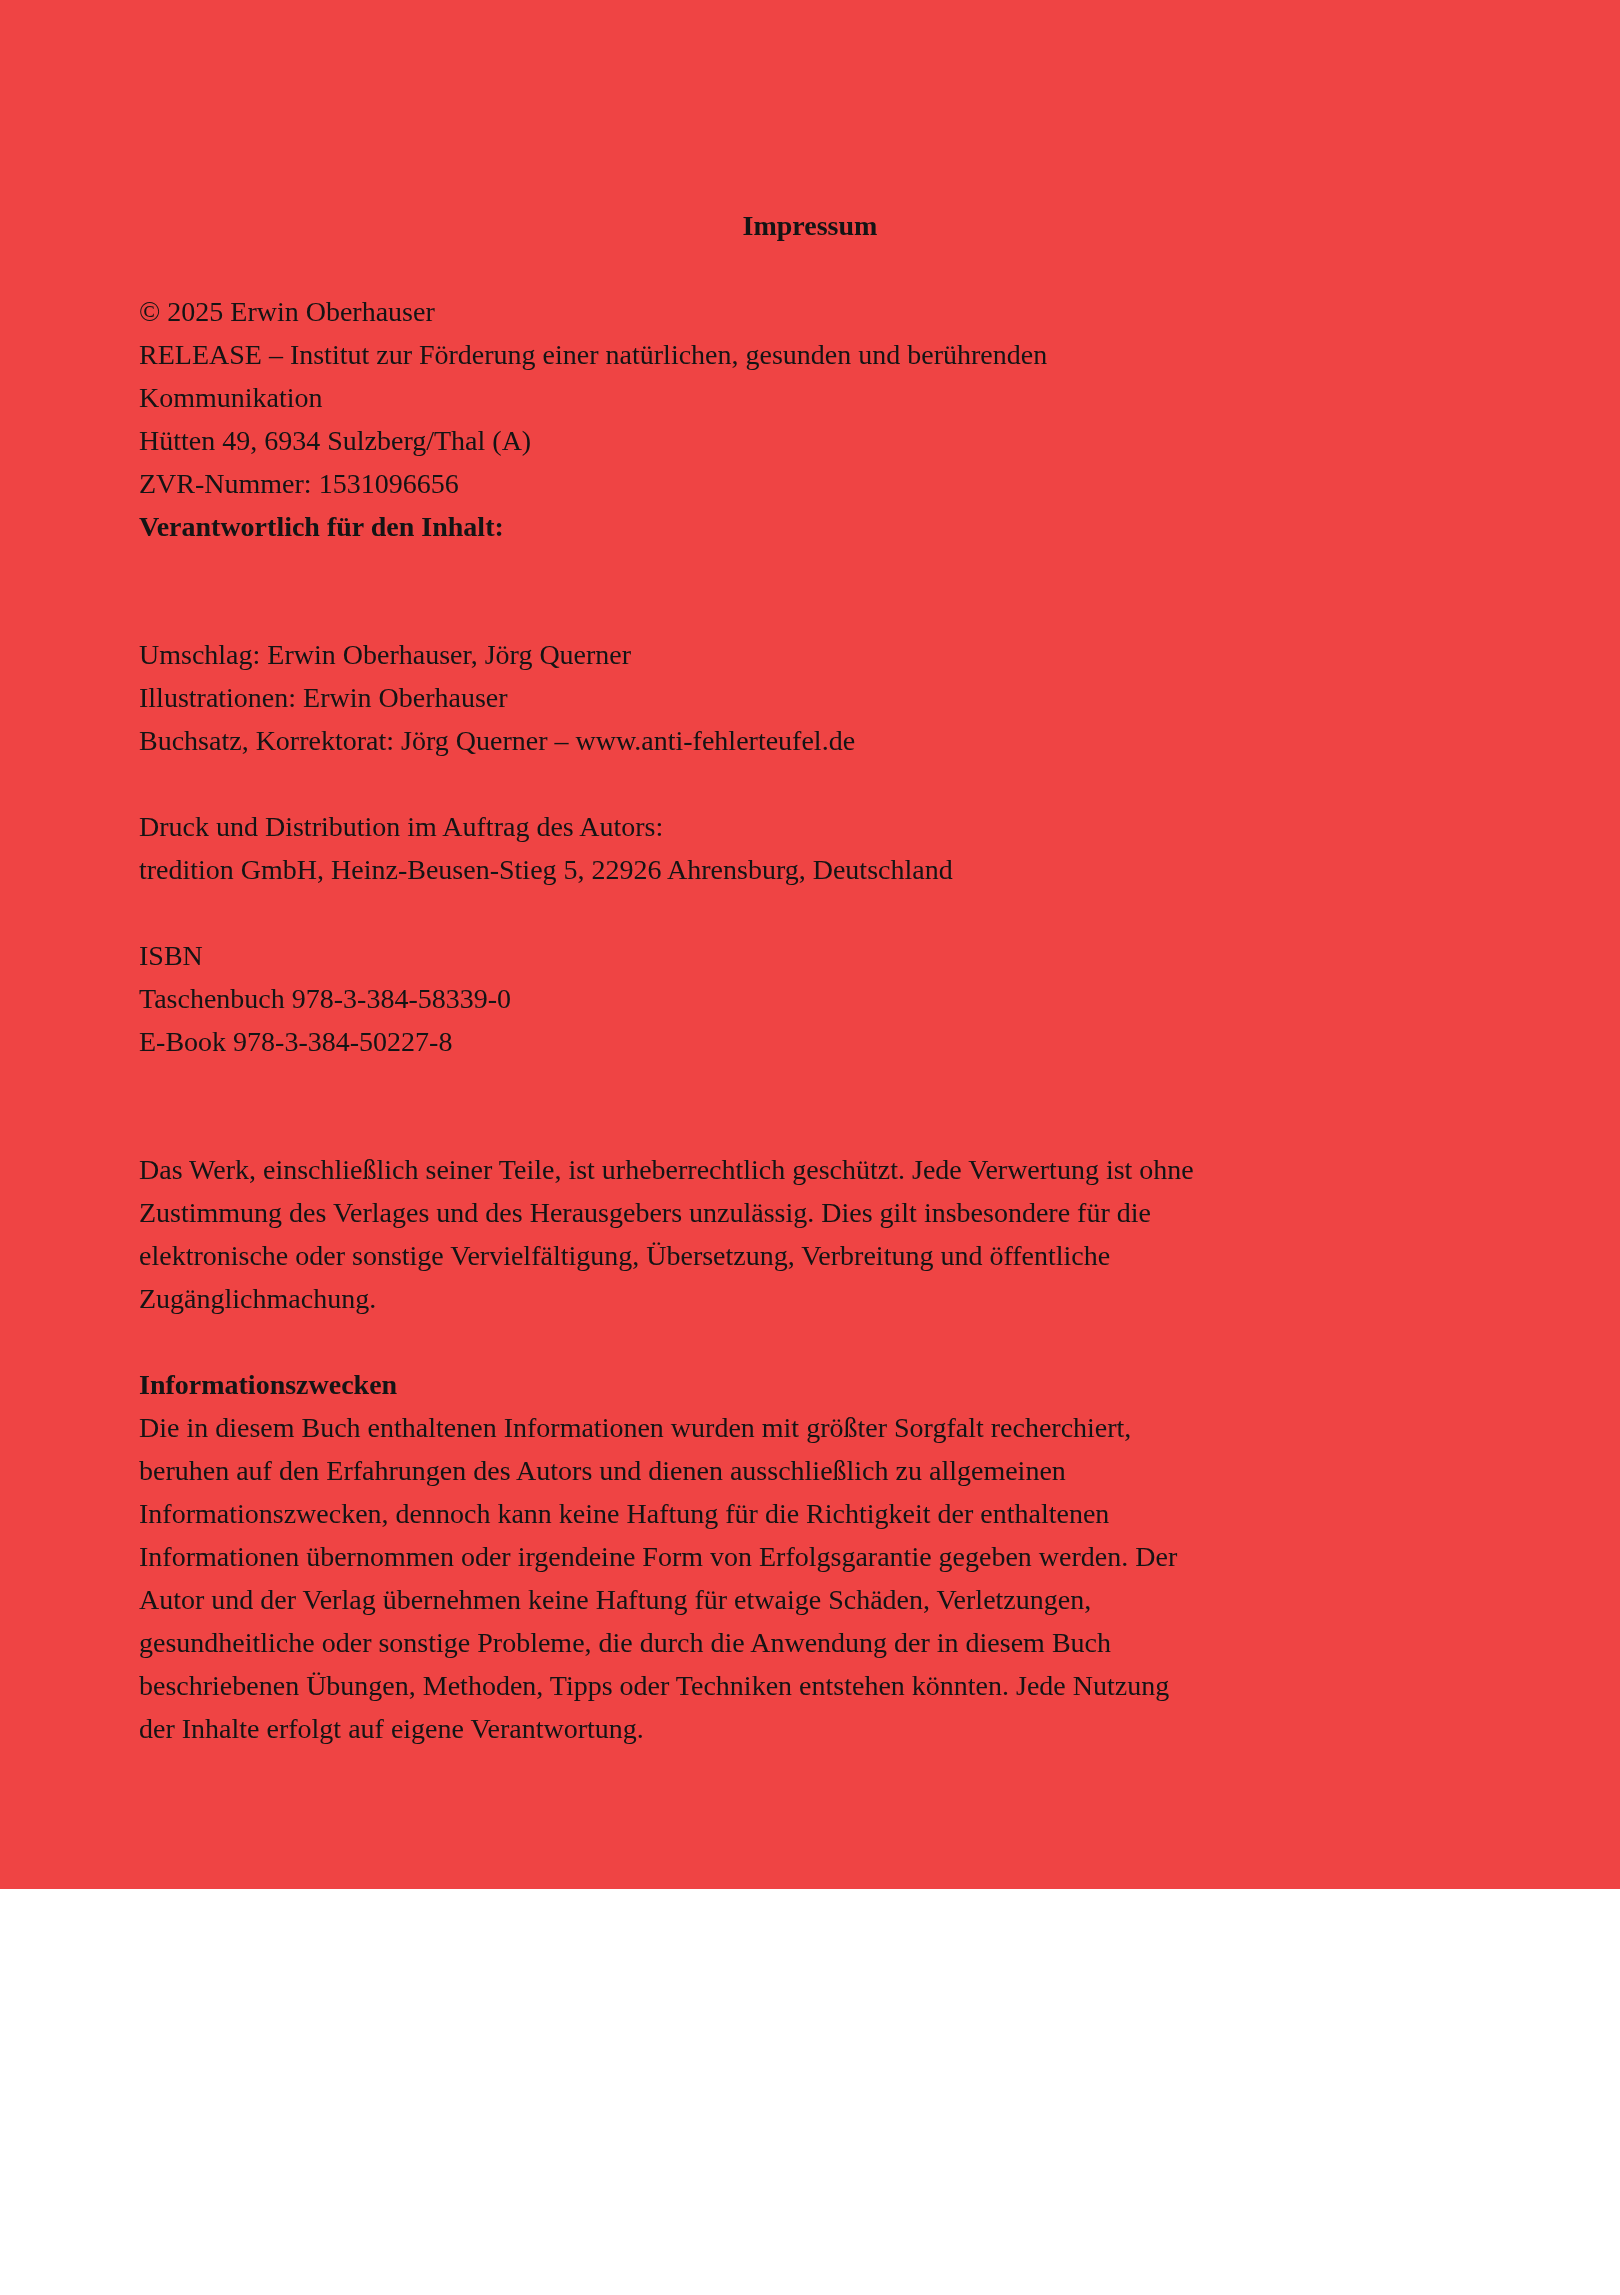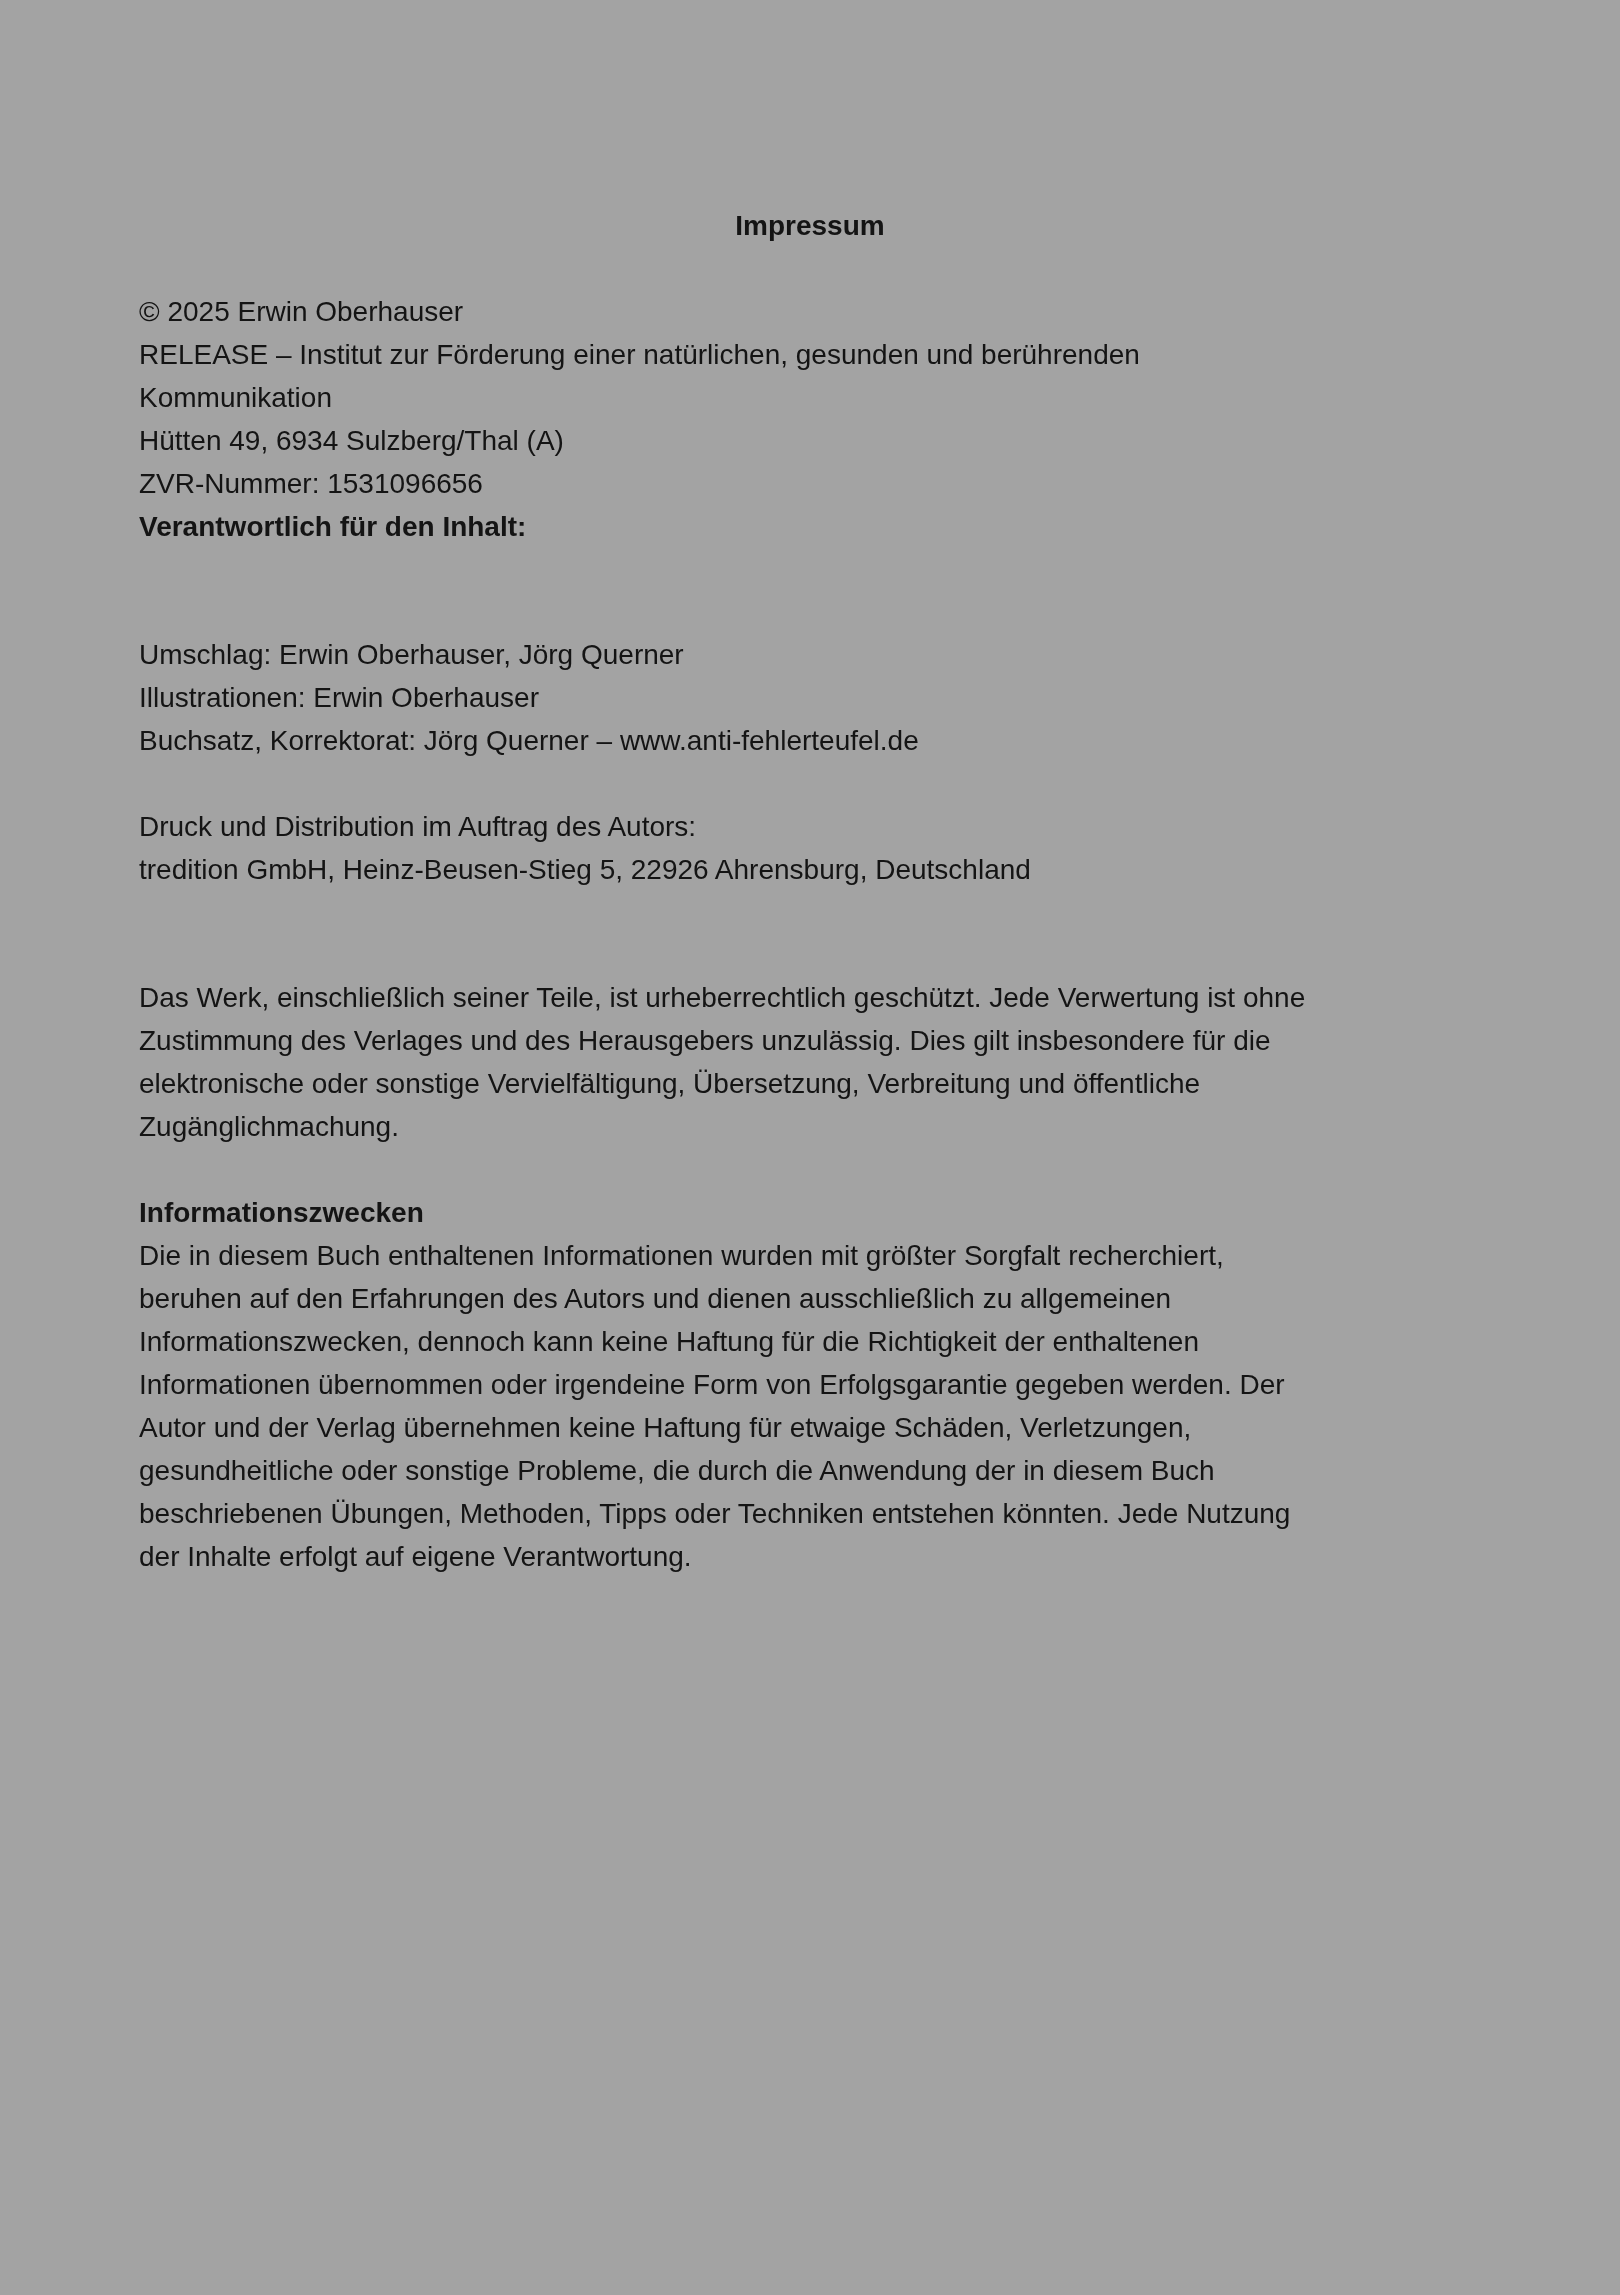--- a/index.html
+++ b/index.html
@@ -2,24 +2,24 @@
 <html lang="de" style="font-size:7.4px"><head>
 <meta charset="utf-8">
 <style>
   html, body {
     margin: 0;
     padding: 0;
   }
   .page {
     position: relative;
     width: 1620px;
-    height: 2295px;
-    background: #a3a3a3;
+    height: 1889px;
+    background: #ef4444;
     color: #141414;
-    font-family: Liberation Sans, sans-serif;
+    font-family: Liberation Serif, serif;
     font-size: 28px;
     line-height: 43px;
     box-sizing: border-box;
     padding: 204px 139px 0 139px;
     overflow: hidden;
   }
   .block {
     white-space: pre-line;
     margin: 0;
   }
@@ -51,20 +51,23 @@
   <div class="block bold">Verantwortlich für den Inhalt:</div>
 
 
   <div class="block gap-2">Umschlag: Erwin Oberhauser, Jörg Querner
 Illustrationen: Erwin Oberhauser
 Buchsatz, Korrektorat: Jörg Querner – www.anti-fehlerteufel.de</div>
 
   <div class="block gap-1">Druck und Distribution im Auftrag des Autors:
 tredition GmbH, Heinz-Beusen-Stieg 5, 22926 Ahrensburg, Deutschland</div>
 
+  <div class="block gap-1">ISBN
+Taschenbuch 978-3-384-58339-0
+E-Book 978-3-384-50227-8</div>
 
 
   <div class="block gap-2">Das Werk, einschließlich seiner Teile, ist urheberrechtlich geschützt. Jede Verwertung ist ohne
 Zustimmung des Verlages und des Herausgebers unzulässig. Dies gilt insbesondere für die
 elektronische oder sonstige Vervielfältigung, Übersetzung, Verbreitung und öffentliche
 Zugänglichmachung.</div>
 
   <div class="block bold gap-1">Informationszwecken</div>
 
   <div class="block">Die in diesem Buch enthaltenen Informationen wurden mit größter Sorgfalt recherchiert,

